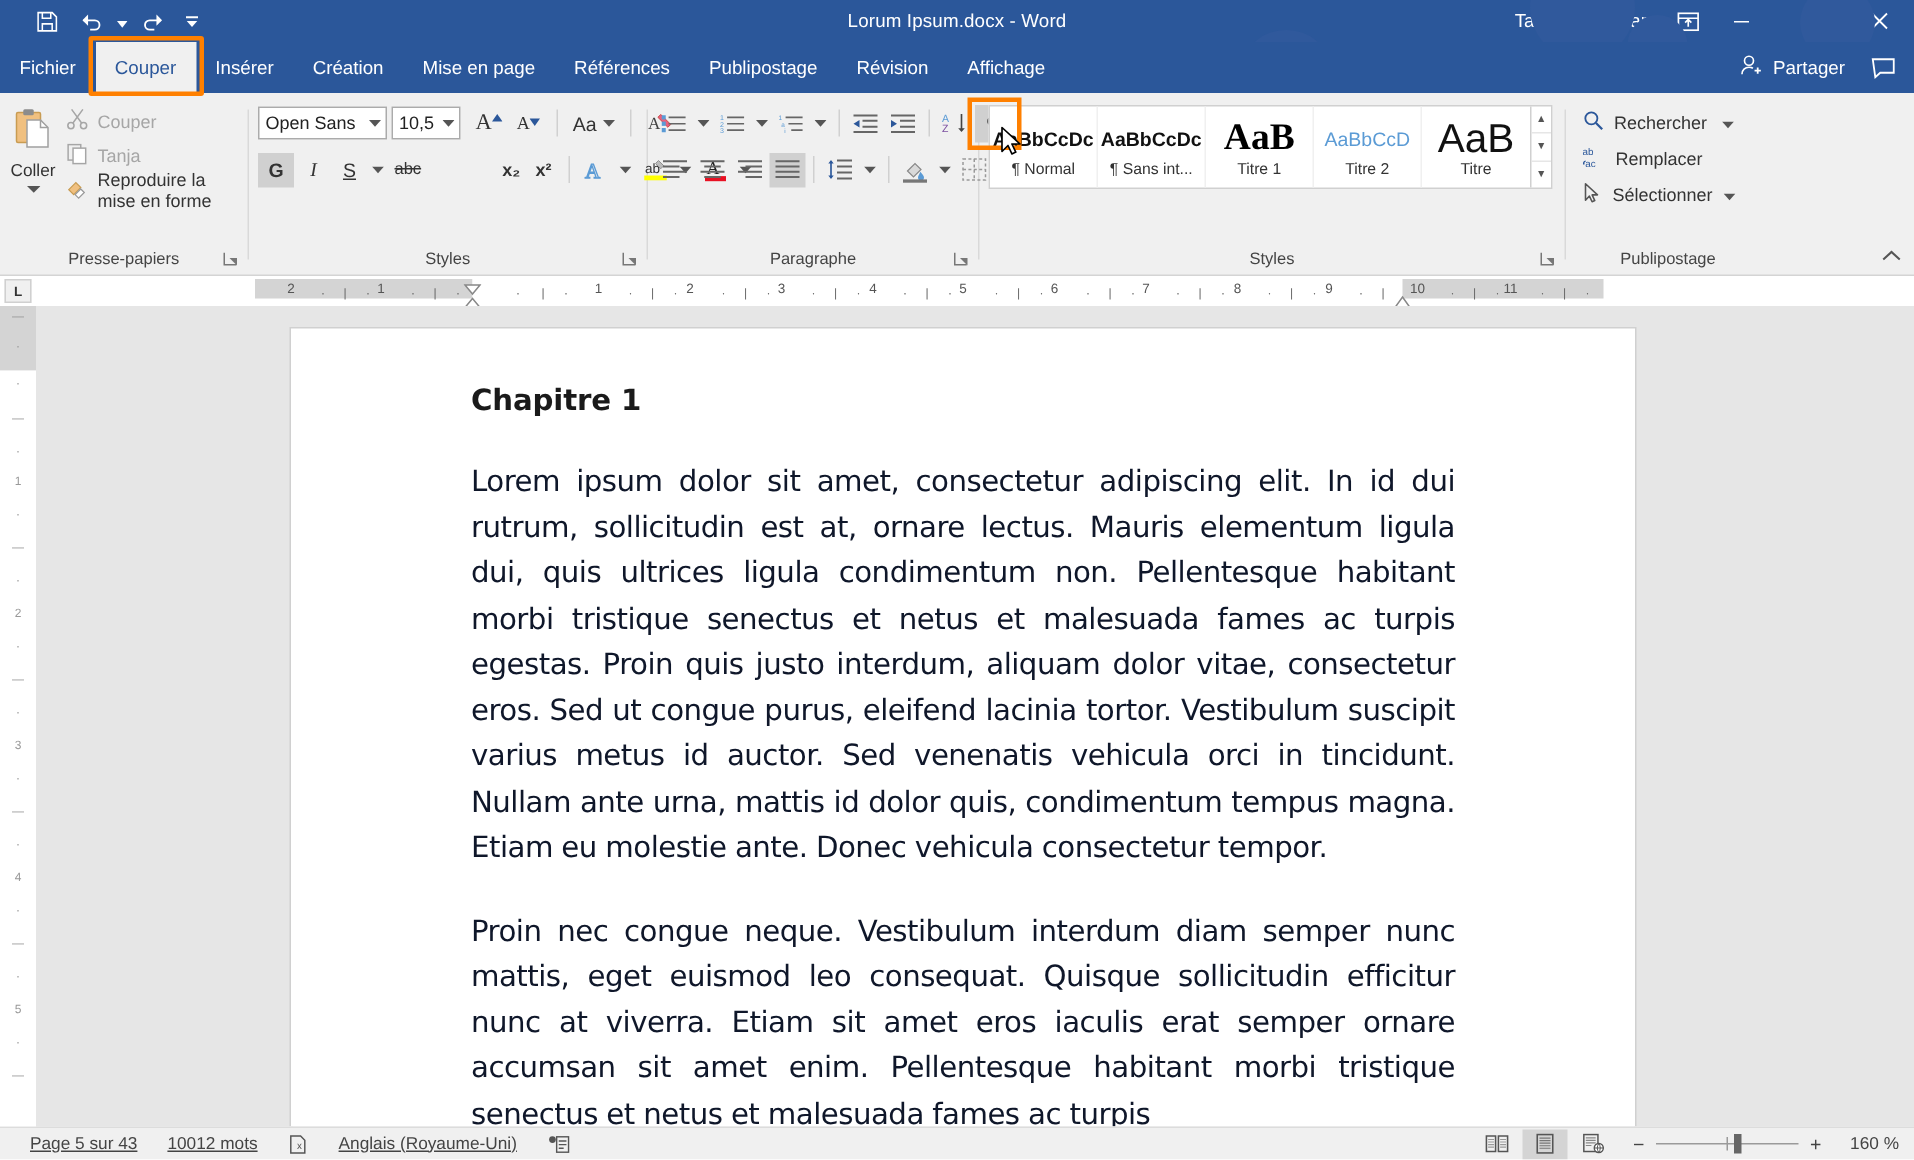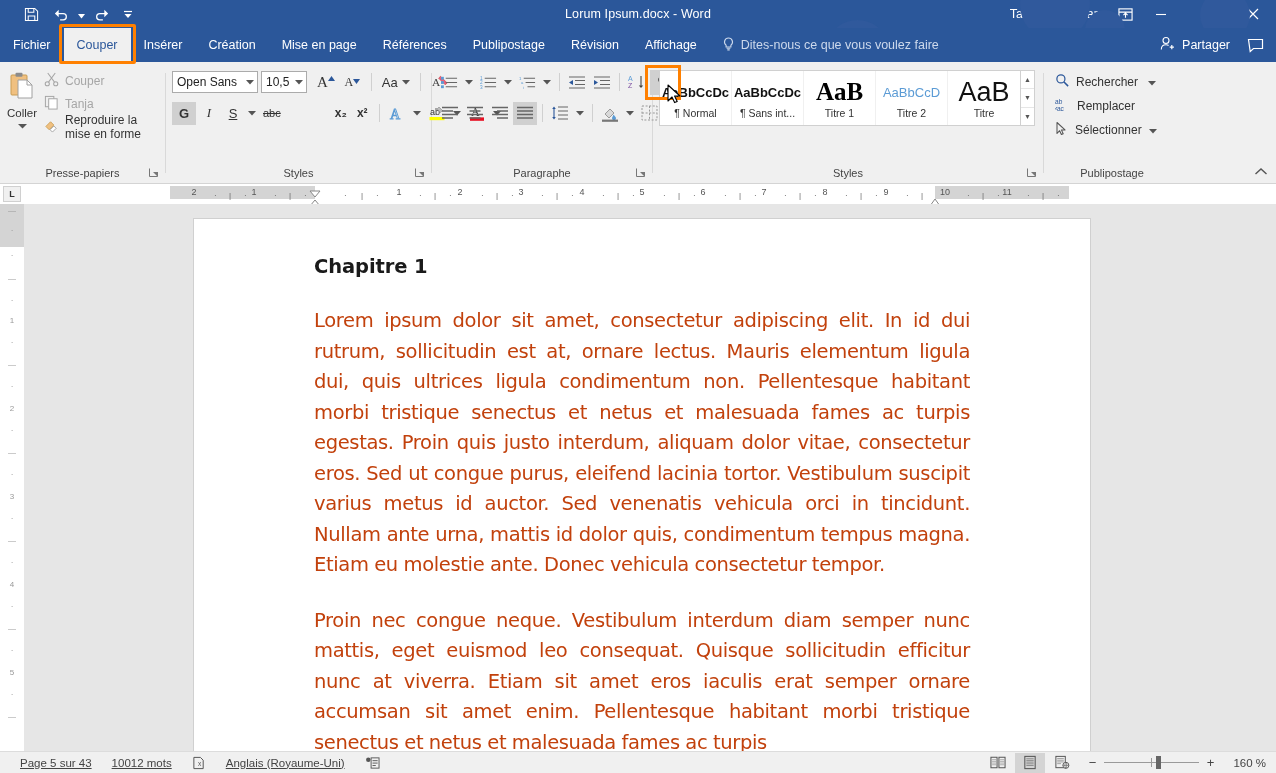--- a/index.html
+++ b/index.html
@@ -176,21 +176,21 @@
   .page {
     position:absolute; left:170px; top:15px; width:896px; min-height:800px; background:#fff;
     box-shadow:0 0 0 1px #d0d0d0;
   }
   .page-inner { padding:36px 120px 0 120px; }
   h1.chapter {
     font-size:19.5px; font-weight:bold; color:#1a1a1a; margin-bottom:28px;
     font-family:"DejaVu Sans", sans-serif; letter-spacing:-0.1px;
   }
   p.body {
-    font-size:19.5px; line-height:30.5px; color:#c2410c; text-align:justify;
+    font-size:19.5px; line-height:30.5px; color:#0f172a; text-align:justify;
     margin-bottom:25px; font-family:"DejaVu Sans", sans-serif; letter-spacing:-0.35px;
     word-spacing:-0.2px;
   }
 
   
   .status {
     flex:0 0 22px; height:22px; background:#f0f0f0; border-top:1px solid #dcdcdc;
     display:flex; align-items:center; font-size:11.5px; color:#444;
   }
   .st-left { display:flex; align-items:center; gap:0px; padding-left:10px; }
@@ -285,29 +285,20 @@
       <div class="tab active">Couper</div>
       <div class="tab-highlight"></div>
     </div>
     <div class="tab">Insérer</div>
     <div class="tab">Création</div>
     <div class="tab">Mise en page</div>
     <div class="tab">Références</div>
     <div class="tab">Publipostage</div>
     <div class="tab">Révision</div>
     <div class="tab">Affichage</div>
-    <div class="tellme">
-      <span>
-        <svg width="13" height="14" viewBox="0 0 13 14">
-            <path fill="none" stroke="#cdd9ec" stroke-width="1.1" d="M6.5 1a4 4 0 0 0-2.4 7.2V10h4.8V8.2A4 4 0 0 0 6.5 1z"></path>
-            <path fill="none" stroke="#cdd9ec" stroke-width="1.1" d="M4.6 11.3h3.8M5.3 12.9h2.4"></path>
-          </svg>
-      </span>
-      <span>Dites-nous ce que vous voulez faire</span>
-    </div>
     <div class="tab-right">
       <div class="share">
         <span>
           <svg width="16" height="15" viewBox="0 0 16 15">
               <circle cx="6" cy="4.5" r="3" fill="none" stroke="#fff" stroke-width="1.1"></circle>
               <path fill="none" stroke="#fff" stroke-width="1.1" d="M1.3 13.5c0-2.9 2.1-4.7 4.7-4.7 1 0 1.9.2 2.6.7"></path>
               <path fill="none" stroke="#fff" stroke-width="1.2" d="M11.8 9v4.2M9.7 11.1h4.2"></path>
             </svg>
         </span>
         <span>Partager</span>

